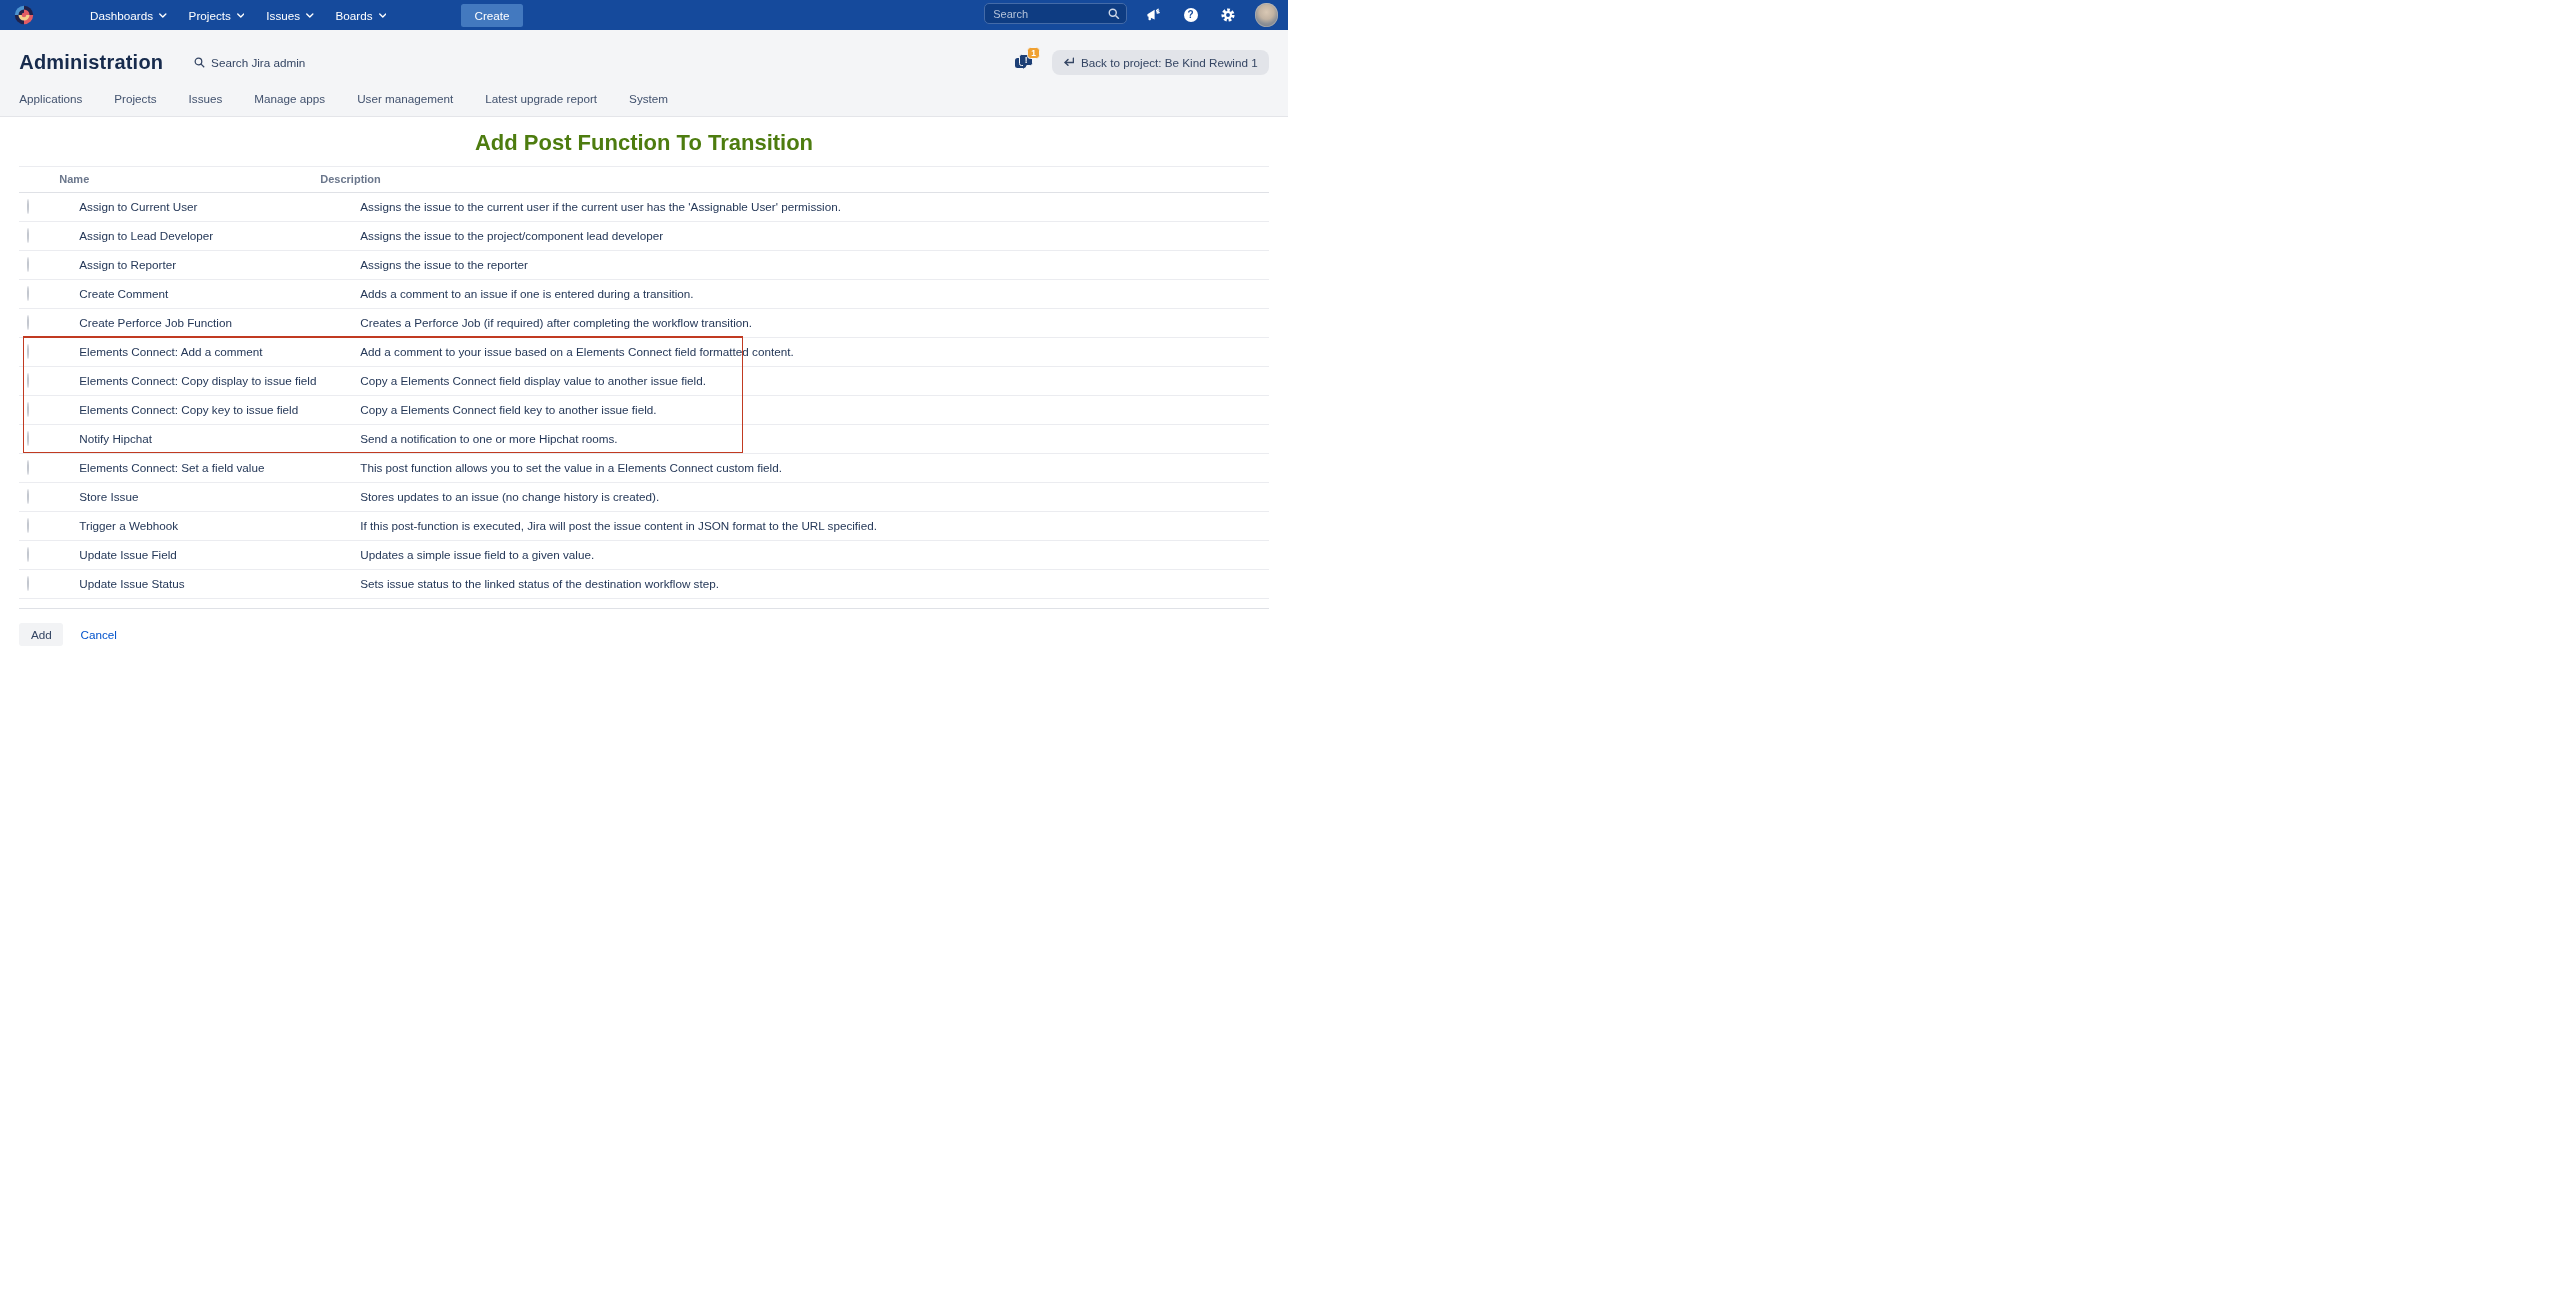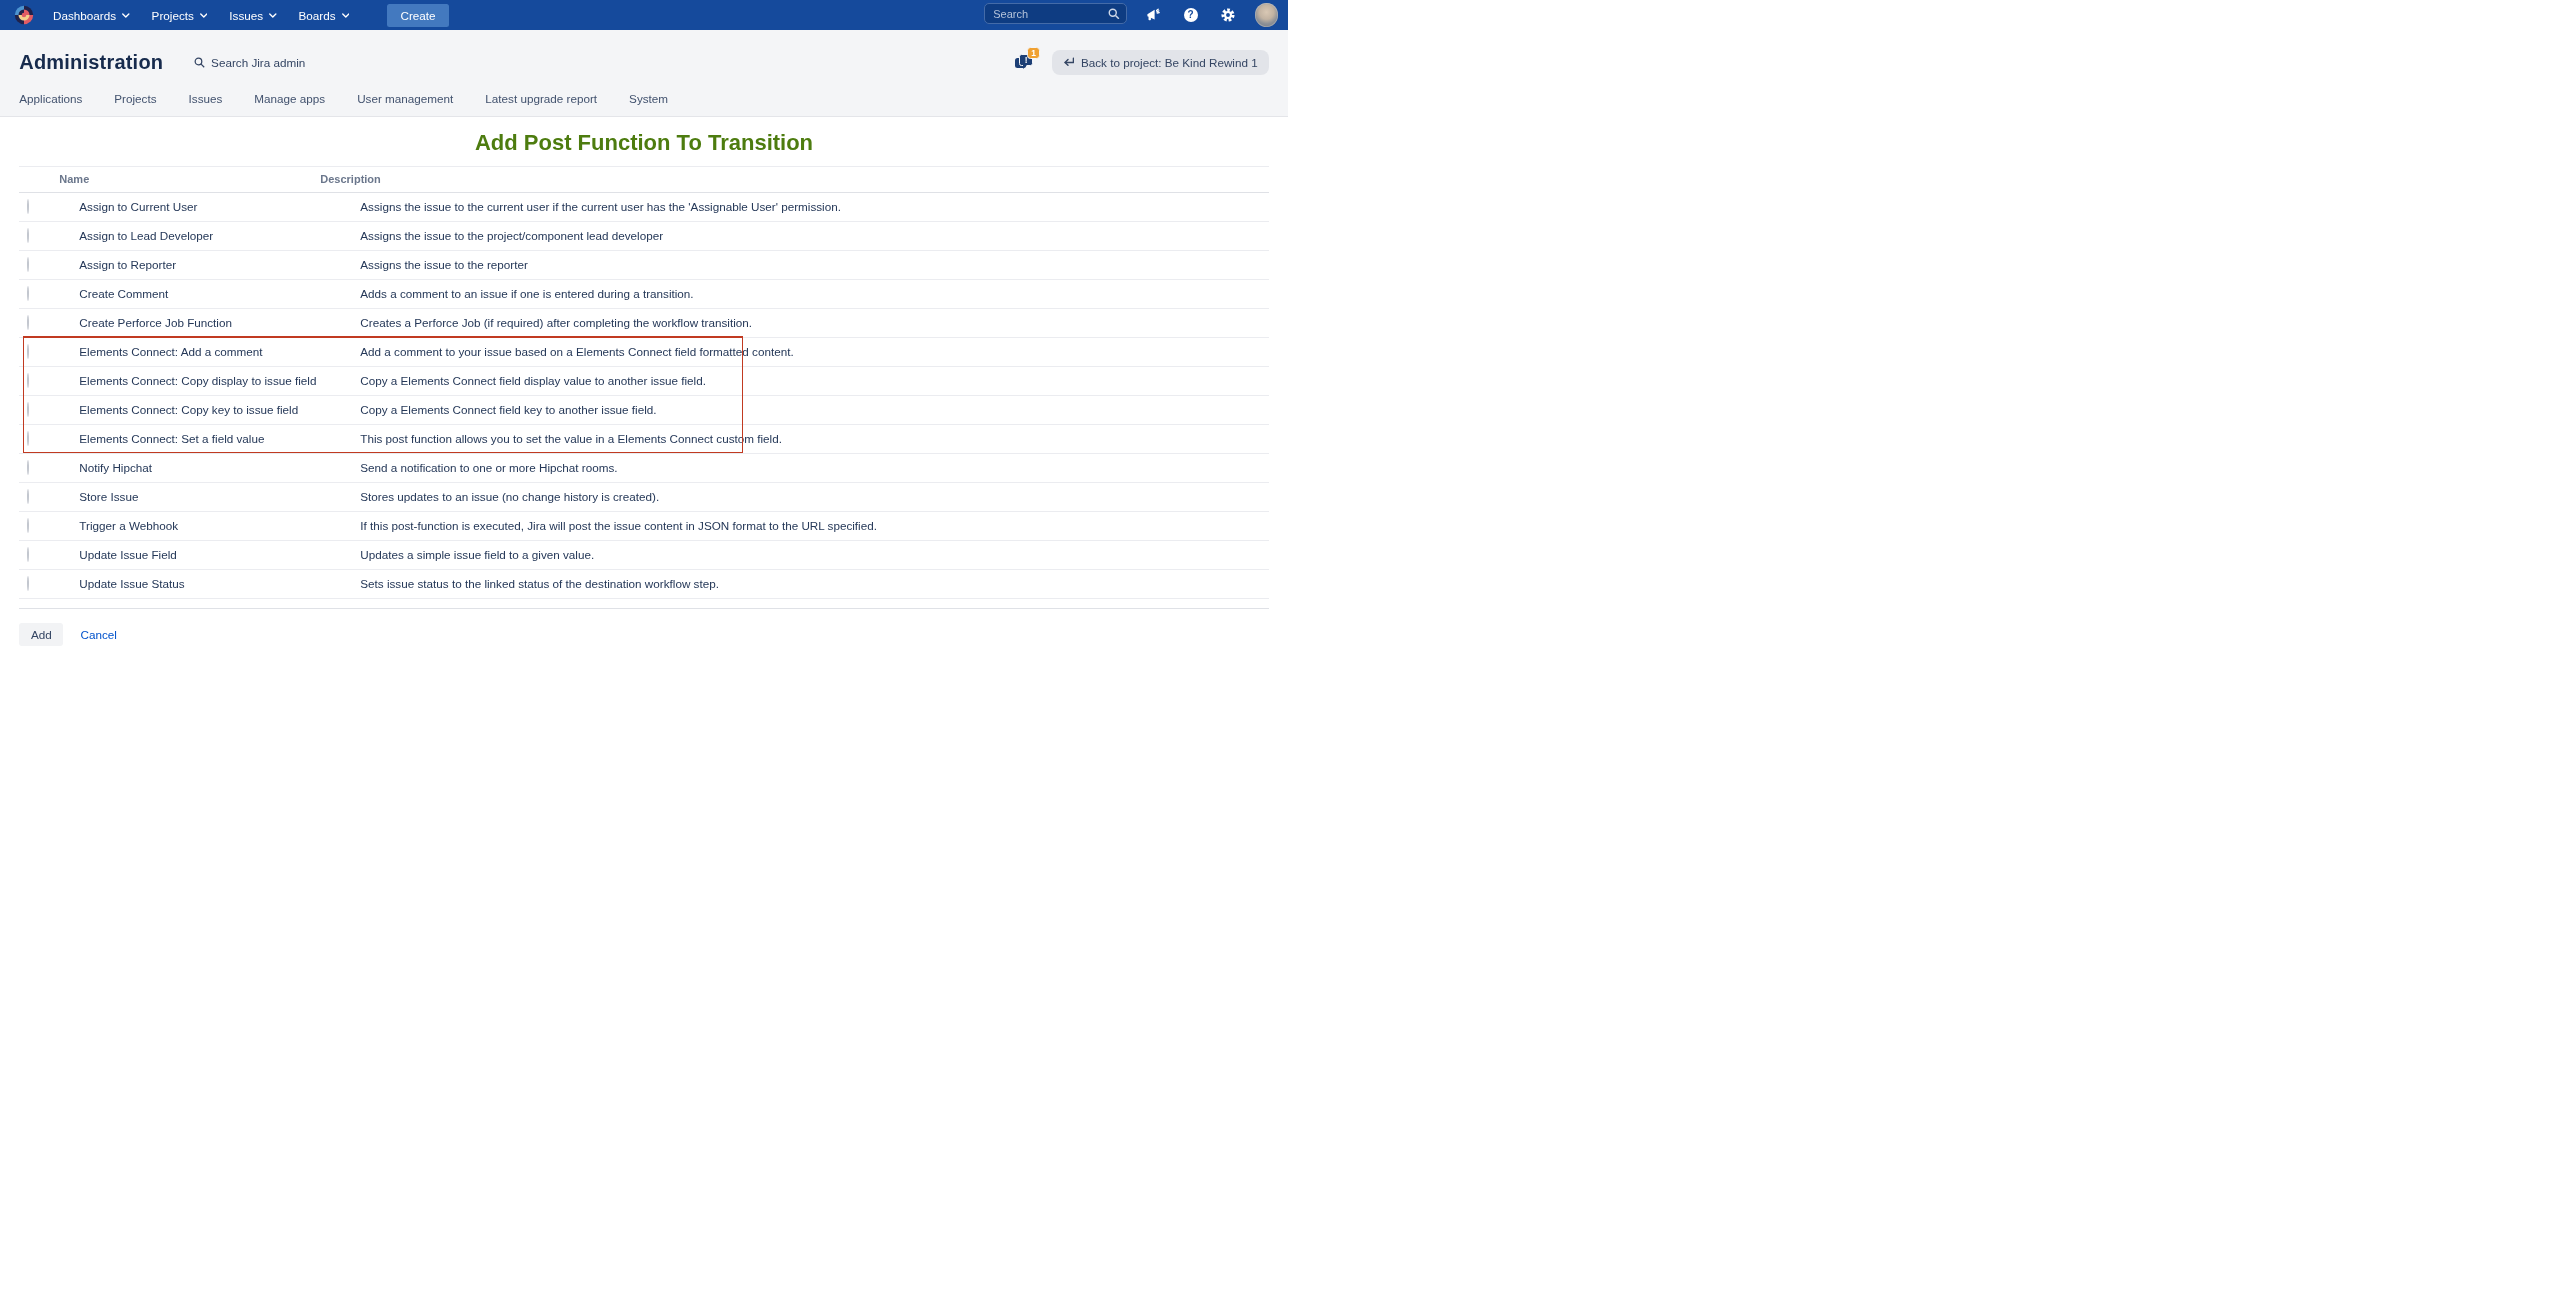--- a/index.html
+++ b/index.html
@@ -8,20 +8,21 @@
     width: 1288px; height: 648px;
     background: #ffffff;
     color: #253858;
     overflow: hidden;
   }
   
   .navbar {
     height: 30px; background: #154a9c;
     display: flex; align-items: center;
     padding: 0 10px 0 8.4px;
+    gap: 37px;
   }
   .logo { width: 22px; height: 22px; margin: 0 6.7px 0 5px; display: flex; align-items: center; }
   .nav-menus { display: flex; align-items: center; height: 100%; }
   .nav-menu {
     background: none; border: none; color: #ffffff;
     font-family: inherit; font-size: 11.7px; font-weight: 500;
     padding: 0 11px; height: 100%;
     display: flex; align-items: center; gap: 5.9px; cursor: pointer;
   }
   .chev { width: 7.6px; height: 5px; }
@@ -295,29 +296,29 @@
           <div class="trow hl">
             <div class="col-radio"><span class="radio"></span></div>
             <div class="col-name">Elements Connect: Copy display to issue field</div>
             <div class="col-desc">Copy a Elements Connect field display value to another issue field.</div>
           </div>
           <div class="trow hl">
             <div class="col-radio"><span class="radio"></span></div>
             <div class="col-name">Elements Connect: Copy key to issue field</div>
             <div class="col-desc">Copy a Elements Connect field key to another issue field.</div>
           </div>
+          <div class="trow">
+            <div class="col-radio"><span class="radio"></span></div>
+            <div class="col-name">Notify Hipchat</div>
+            <div class="col-desc">Send a notification to one or more Hipchat rooms.</div>
+          </div>
           <div class="trow hl">
             <div class="col-radio"><span class="radio"></span></div>
             <div class="col-name">Elements Connect: Set a field value</div>
             <div class="col-desc">This post function allows you to set the value in a Elements Connect custom field.</div>
-          </div>
-          <div class="trow">
-            <div class="col-radio"><span class="radio"></span></div>
-            <div class="col-name">Notify Hipchat</div>
-            <div class="col-desc">Send a notification to one or more Hipchat rooms.</div>
           </div>
           <div class="trow">
             <div class="col-radio"><span class="radio"></span></div>
             <div class="col-name">Store Issue</div>
             <div class="col-desc">Stores updates to an issue (no change history is created).</div>
           </div>
           <div class="trow">
             <div class="col-radio"><span class="radio"></span></div>
             <div class="col-name">Trigger a Webhook</div>
             <div class="col-desc">If this post-function is executed, Jira will post the issue content in JSON format to the URL specified.</div>

